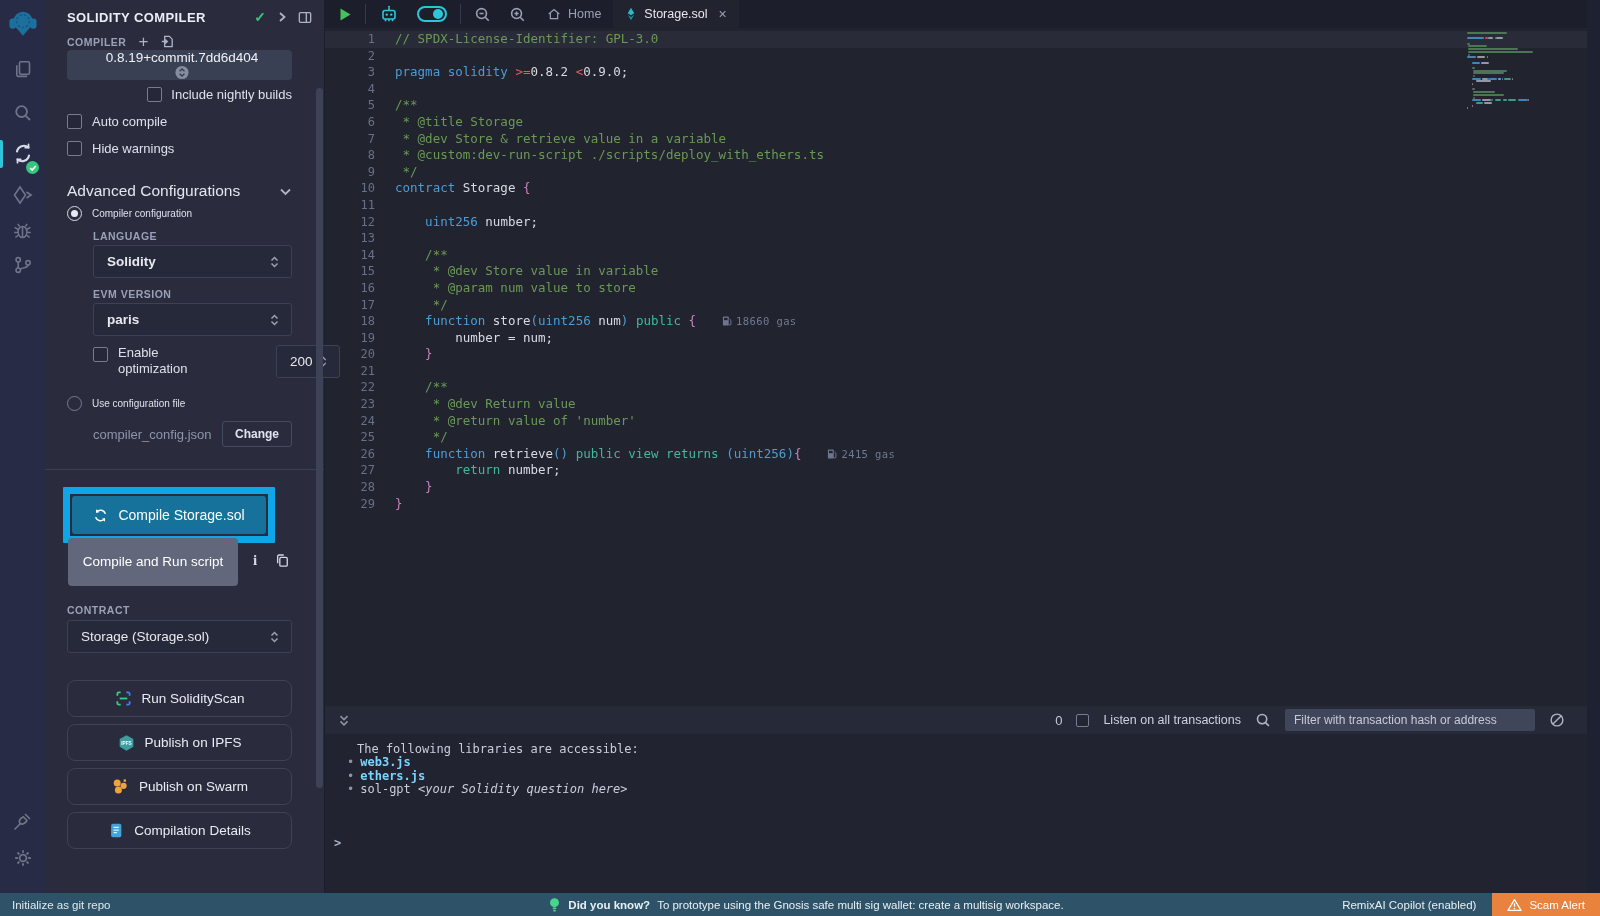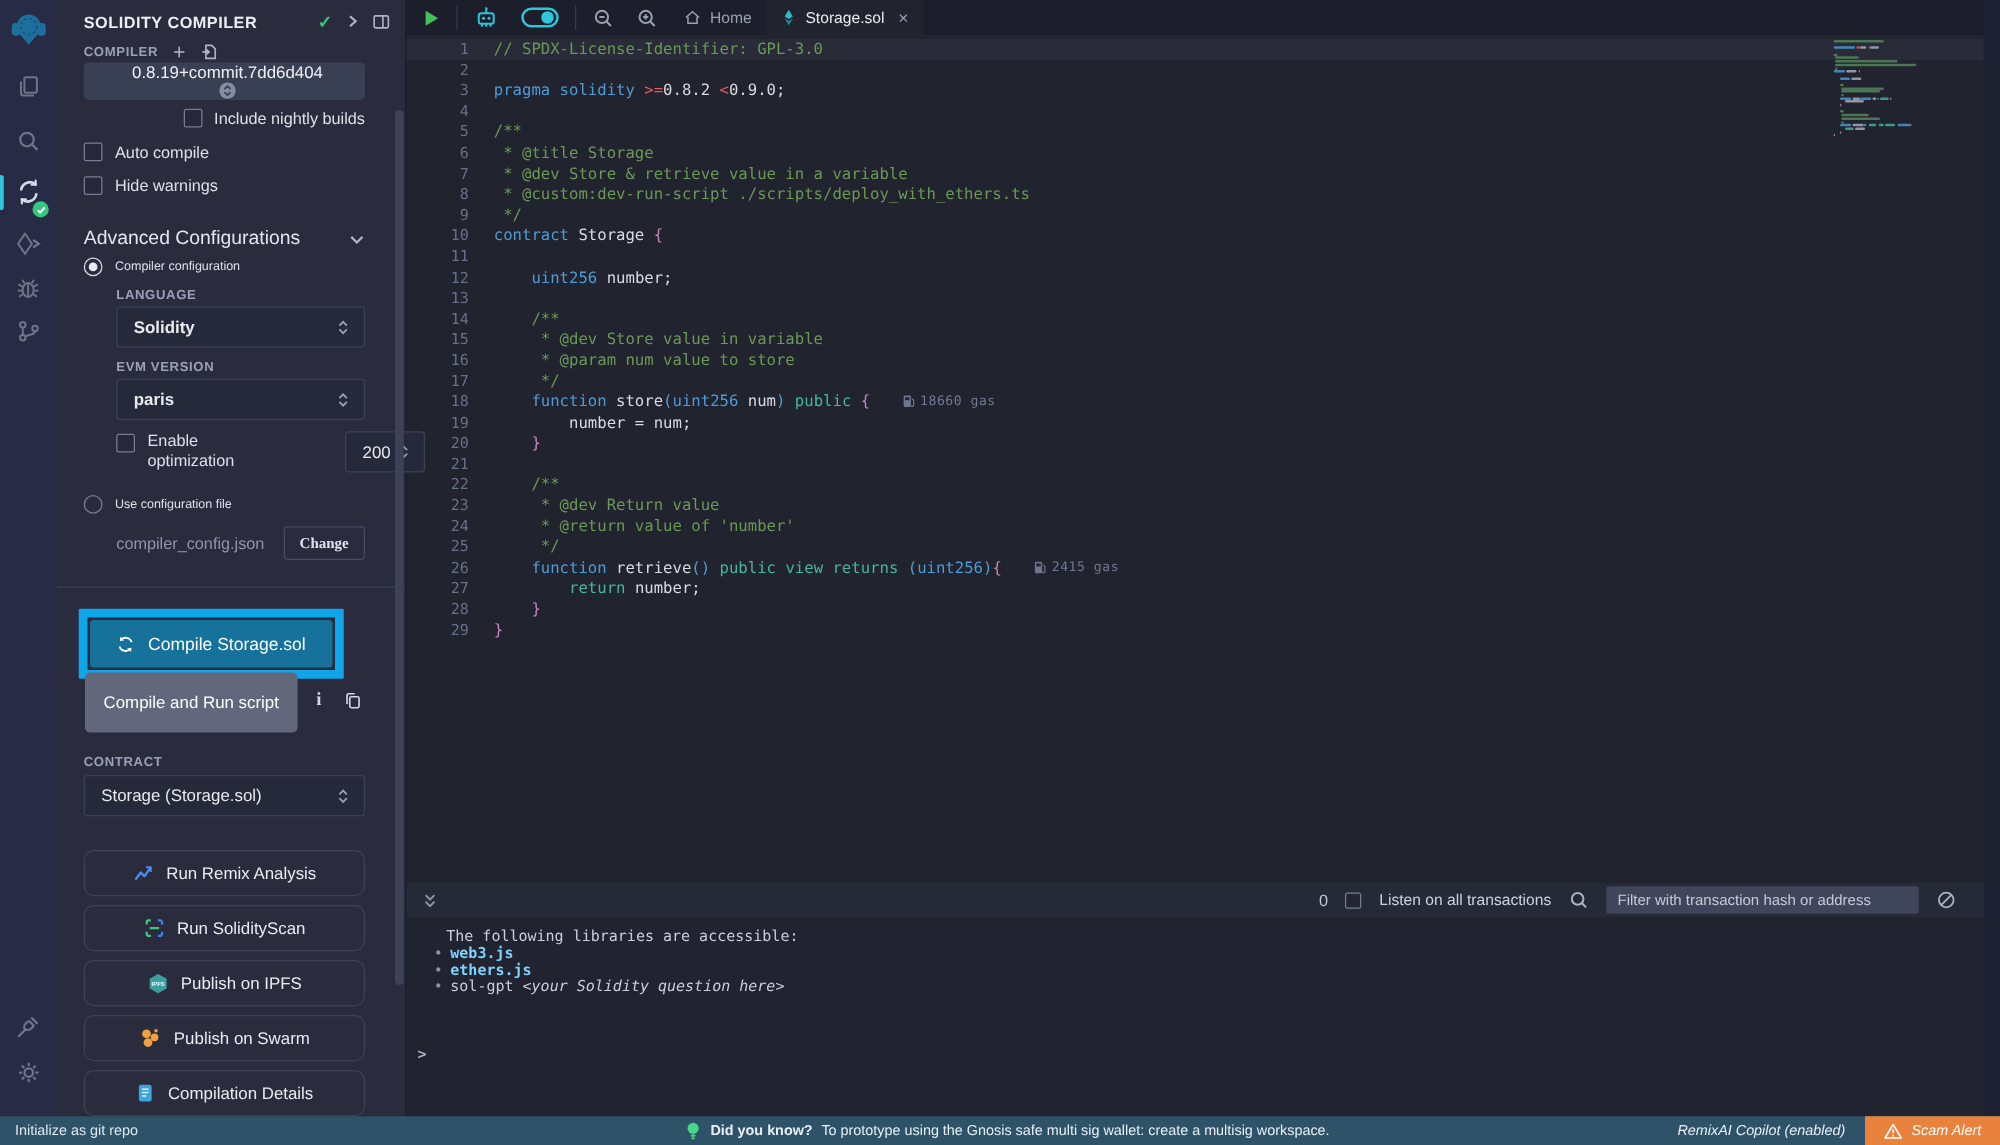--- a/index.html
+++ b/index.html
@@ -48,21 +48,21 @@
   .lang-sel { top:245px; left:48px; width:199px; height:33px; }
   .evm-label { top:288px; left:48px; }
   .evm-sel { top:303px; left:48px; width:199px; height:33px; }
   .opt-row { top:345px; left:48px; width:199px; display:flex; }
   .opt-label { color:#dde0ea; font-size:13px; line-height:1.25; margin-left:10px; width:86px; }
   .opt-input { position:absolute; left:183px; top:0; width:64px; height:33px; }
   .opt-input .val { font-weight:400; }
   .r2 { top:396px; }
   .config-row { top:421px; left:48px; width:199px; display:flex; align-items:center; }
   .config-name { flex:1; color:#8f94aa; font-size:13px; }
-  .change-btn { border:1px solid #454b63; border-radius:3px; background:transparent; color:#e0e3ee; font-size:12px; font-weight:700; padding:5px 12px; cursor:pointer;font-family:Liberation Serif, serif; }
+  .change-btn { border:1px solid #454b63; border-radius:3px; background:transparent; color:#e0e3ee; font-size:12px; font-weight:700; padding:5px 12px; cursor:pointer; }
   .divider { position:absolute; left:0; right:0; top:469px; height:1px; background:#3a3e52; }
   .compile-wrap { position:absolute; left:18px; top:487px; width:212px; border:7px solid #0ea5e9; border-radius:1px; padding:2px; }
   .compile-btn { width:100%; height:38px; background:#16729b; border:none; border-radius:3px; color:#fdfdfd; font-size:14px; font-family:inherit; display:flex; align-items:center; justify-content:center; gap:10px; cursor:pointer; }
   .compile-run-btn { position:absolute; left:23px; top:538px; width:170px; height:48px; background:#63677c; border:none; border-radius:4px; color:#fff; font-size:13.5px; font-family:inherit; line-height:1.35; cursor:pointer; }
   .mini-icon { position:absolute; top:551px; color:#d4d8e4; cursor:pointer; }
   .contract-label { top:604px; }
   .contract-sel { top:620px; height:33px; }
   .actions { position:absolute; left:22px; top:680px; width:225px; }
   .action-btn { height:37px; margin-bottom:7px; background:#2a2c3e; border:1px solid #3e4256; border-radius:8px; display:flex; align-items:center; justify-content:center; gap:10px; color:#e9ebf2; font-size:13.5px; cursor:pointer; }
   .caret-ud { flex:none; color:#9aa0b4; display:flex; }
@@ -104,21 +104,21 @@
   .term-link { color:#7dd3fc; font-weight:700; cursor:pointer; }
   .term-line .it { font-style:italic; }
   .term-gap { height:13px; }
   .prompt { margin-top:27px; color:#aab3c9; font-weight:700; }
 
   
   .status-bar { position:absolute; left:0; bottom:0; width:1600px; height:23px; background:#2e5368; display:flex; align-items:center; z-index:6; }
   .sb-left { flex:1; padding-left:12px; color:#dfe8ee; font-size:11.5px; }
   .sb-tip { display:flex; align-items:center; gap:7px; color:#e8f0f5; font-size:11.5px; }
   .sb-tip b { font-weight:700; }
-  .sb-right { flex:1; display:flex; align-items:center; justify-content:flex-end; gap:16px; height:100%;font-style:italic; }
+  .sb-right { flex:1; display:flex; align-items:center; justify-content:flex-end; gap:16px; height:100%; }
   .sb-copilot { color:#e9eef4; font-size:11.5px; }
   .scam-badge { height:100%; background:#e8823d; color:#fff; font-size:11.5px; display:flex; align-items:center; gap:7px; padding:0 15px; cursor:pointer; }
 
   .toggle { width:30px; height:16px; border:2px solid #2fc5d8; border-radius:9px; position:relative; cursor:pointer; }
   .toggle .knob { position:absolute; right:2px; top:1px; width:10px; height:10px; border-radius:50%; background:#2fc5d8; }
 </style>
 </head>
 <body>
 
 <div class="app">
@@ -327,29 +327,20 @@
       <span class="caret-ud">
           <svg width="13" height="14" viewBox="0 0 13 14" fill="none" stroke="currentColor" stroke-width="1.5">
             <path d="M3.5 5.5 6.5 2.5l3 3M3.5 8.5l3 3 3-3"></path>
           </svg>
         </span>
     </div>
 
     <div class="actions" id="actions">
         <div class="action-btn">
           <span style="display: flex;">
-            <svg width="17" height="17" viewBox="0 0 18 18" fill="none" stroke="#4a8df0" stroke-width="2" stroke-linejoin="round">
-              <path d="M2.5 14.5 7 8.5l3.2 3L15.5 4"></path>
-              <path d="M15.5 8V4h-4" stroke-width="1.6"></path>
-            </svg>
-          </span>
-          <span>Run Remix Analysis</span>
-        </div>
-        <div class="action-btn">
-          <span style="display: flex;">
             <svg width="17" height="17" viewBox="0 0 18 18" fill="none" stroke-width="1.9">
               <path d="M2.5 6V4a1.5 1.5 0 0 1 1.5-1.5h2" stroke="#35d07f"></path>
               <path d="M2.5 12v2a1.5 1.5 0 0 0 1.5 1.5h2" stroke="#35d07f"></path>
               <path d="M15.5 6V4A1.5 1.5 0 0 0 14 2.5h-2" stroke="#3b82f6"></path>
               <path d="M15.5 12v2a1.5 1.5 0 0 1-1.5 1.5h-2" stroke="#3b82f6"></path>
               <path d="M5 9h8" stroke="#35d07f"></path>
             </svg>
           </span>
           <span>Run SolidityScan</span>
         </div>

